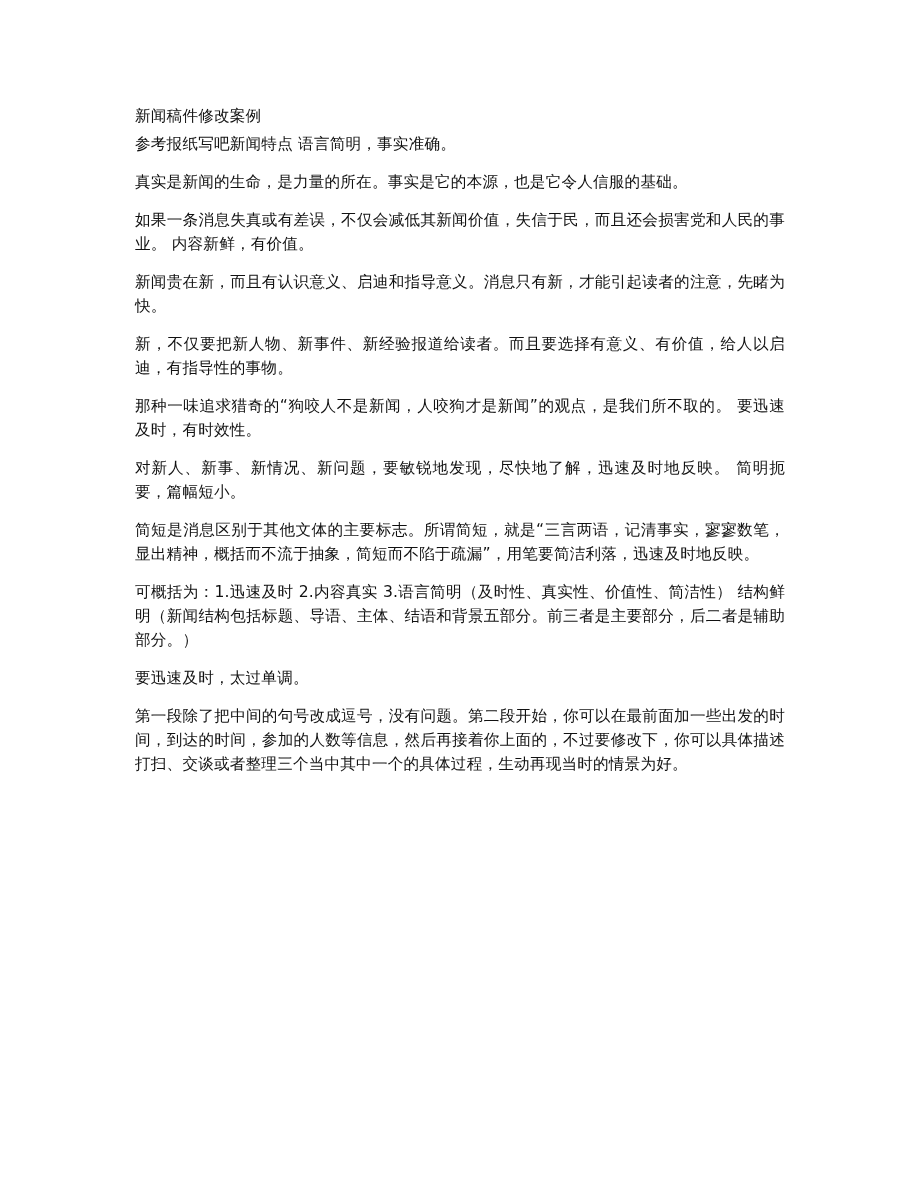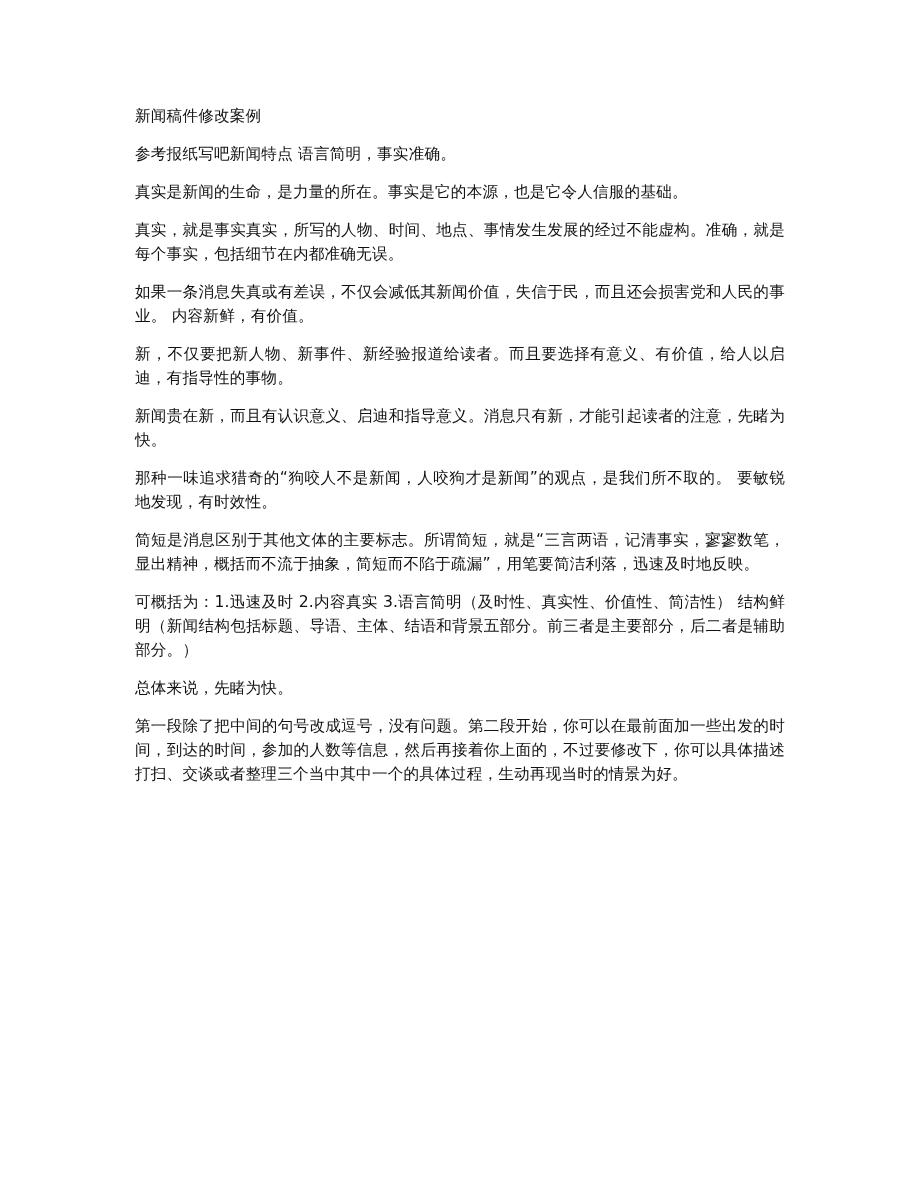--- a/index.html
+++ b/index.html
@@ -23,33 +23,33 @@
   }
   .para {
     font-size: 15.6px;
     line-height: 24px;
     margin: 0 0 14px 0;
     letter-spacing: 0.2px;
     word-break: break-all;
     text-align: justify;
   }
   .para.title {
-    margin-bottom: 14px;
+    margin-bottom: 4px;
     font-family: Liberation Serif, serif;
   }
 </style>
 </head>
 <body>
 
 <div class="page">
   <p class="para title">新闻稿件修改案例</p>
   <p class="para">参考报纸写吧新闻特点 语言简明，事实准确。</p>
   <p class="para">真实是新闻的生命，是力量的所在。事实是它的本源，也是它令人信服的基础。</p>
-  <p class="para">真实，就是事实真实，所写的人物、时间、地点、事情发生发展的经过不能虚构。准确，就是每个事实，包括细节在内都准确无误。</p>
   <p class="para">如果一条消息失真或有差误，不仅会减低其新闻价值，失信于民，而且还会损害党和人民的事业。 内容新鲜，有价值。</p>
+  <p class="para">新闻贵在新，而且有认识意义、启迪和指导意义。消息只有新，才能引起读者的注意，先睹为快。</p>
   <p class="para">新，不仅要把新人物、新事件、新经验报道给读者。而且要选择有意义、有价值，给人以启迪，有指导性的事物。</p>
-  <p class="para">新闻贵在新，而且有认识意义、启迪和指导意义。消息只有新，才能引起读者的注意，先睹为快。</p>
-  <p class="para">那种一味追求猎奇的“狗咬人不是新闻，人咬狗才是新闻”的观点，是我们所不取的。 要敏锐地发现，有时效性。</p>
+  <p class="para">那种一味追求猎奇的“狗咬人不是新闻，人咬狗才是新闻”的观点，是我们所不取的。 要迅速及时，有时效性。</p>
+  <p class="para">对新人、新事、新情况、新问题，要敏锐地发现，尽快地了解，迅速及时地反映。 简明扼要，篇幅短小。</p>
   <p class="para">简短是消息区别于其他文体的主要标志。所谓简短，就是“三言两语，记清事实，寥寥数笔，显出精神，概括而不流于抽象，简短而不陷于疏漏”，用笔要简洁利落，迅速及时地反映。</p>
   <p class="para">可概括为：1.迅速及时 2.内容真实 3.语言简明（及时性、真实性、价值性、简洁性） 结构鲜明（新闻结构包括标题、导语、主体、结语和背景五部分。前三者是主要部分，后二者是辅助部分。）</p>
-  <p class="para">总体来说，先睹为快。</p>
+  <p class="para">要迅速及时，太过单调。</p>
   <p class="para">第一段除了把中间的句号改成逗号，没有问题。第二段开始，你可以在最前面加一些出发的时间，到达的时间，参加的人数等信息，然后再接着你上面的，不过要修改下，你可以具体描述打扫、交谈或者整理三个当中其中一个的具体过程，生动再现当时的情景为好。</p>
 </div>
 
 </body></html>

